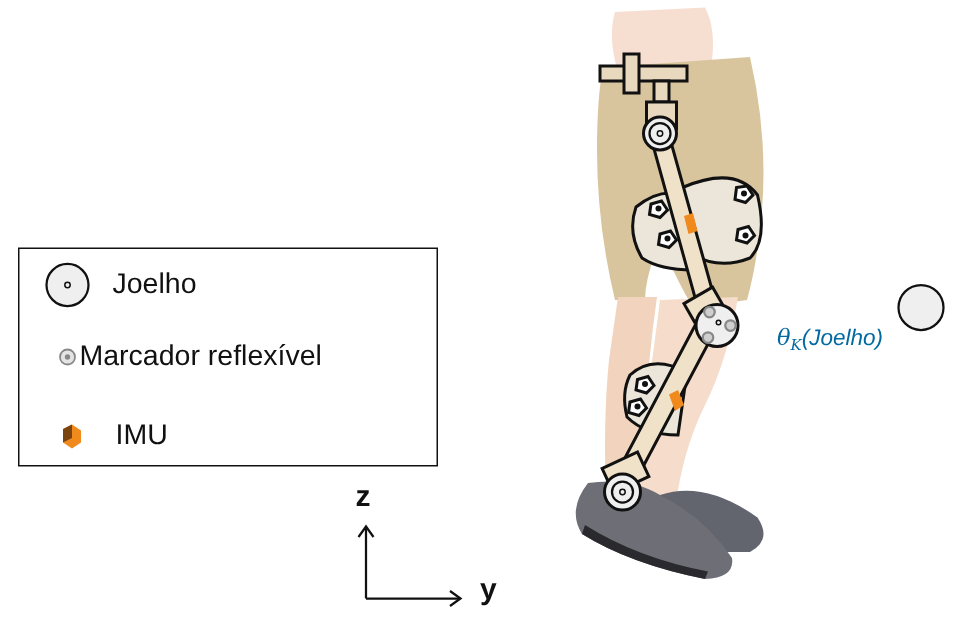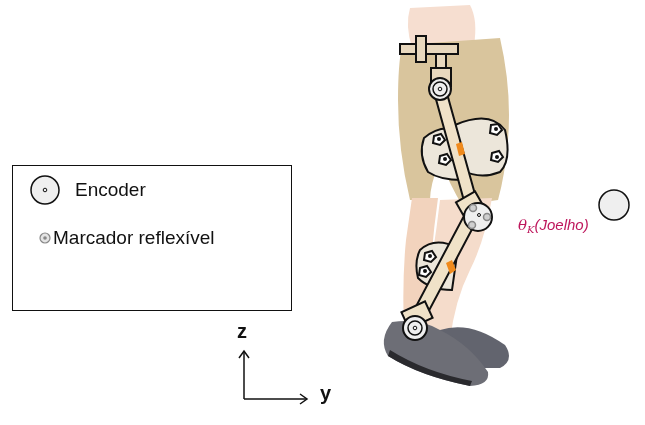--- a/index.html
+++ b/index.html
@@ -3,21 +3,21 @@
 <meta charset="utf-8">
 <style>
   html, body { margin: 0; padding: 0; background: #ffffff; }
   body { width: 645px; height: 425px; position: relative; overflow: hidden;
          font-family: "Liberation Sans", sans-serif; }
   .legend { position: absolute; left: 12px; top: 165px; width: 280px; height: 146px;
             border: 1.5px solid #111; box-sizing: border-box; background: #fff; }
   .legend-item { position: absolute; display: flex; align-items: center; }
   .legend-label { font-size: 19px; color: #111; }
   .axis-label { position: absolute; font-weight: bold; font-size: 20px; color: #111; }
-  .theta-label { position: absolute; left: 518px; top: 216px; font-size: 15px; color: #be185d; font-style: italic; }
+  .theta-label { position: absolute; left: 518px; top: 216px; font-size: 15px; color: #0369a1; font-style: italic; }
   .theta-label .sub { font-size: 10px; vertical-align: -3px; }
   svg { position: absolute; left: 0; top: 0; }
 </style>
 </head>
 <body>
 
 <svg width="645" height="425" viewBox="0 0 645 425">
 
   <path d="M410 8 L470 5 Q478 20 474 45 L412 48 Q405 25 410 8 Z" fill="#f6ded0"></path>
 
@@ -99,22 +99,29 @@
 <div class="theta-label">
   <span style="font-family:'DejaVu Serif', serif;">θ</span><span class="sub" style="font-family:'DejaVu Serif', serif;">K</span><span>(Joelho)</span>
 </div>
 
 <div class="legend">
   <div class="legend-item" style="left:16px; top:8px;">
     <svg width="32" height="32" style="position:static;">
       <circle cx="16" cy="16" r="14" fill="#efefef" stroke="#111" stroke-width="1.5"></circle>
       <circle cx="16" cy="16" r="1.8" fill="none" stroke="#111" stroke-width="1"></circle>
     </svg>
-    <span class="legend-label" style="margin-left:14px;">Encoder</span>
+    <span class="legend-label" style="margin-left:14px;">Joelho</span>
   </div>
   <div class="legend-item" style="left:24px; top:61px;">
     <svg width="16" height="16" style="position:static;">
       <circle cx="8" cy="8" r="5" fill="#e4e4e4" stroke="#888" stroke-width="1.2"></circle>
       <circle cx="8" cy="8" r="1.8" fill="#888"></circle>
     </svg>
     <span class="legend-label" style="">Marcador reflexível</span>
   </div>
+  <div class="legend-item" style="left:26px; top:114px;">
+    <svg width="18" height="18" style="position:static;">
+      <polygon points="3,4 9,1 15,5 15,13 9,17 3,13" fill="#f08a1c"></polygon>
+      <polygon points="3,4 9,1 9,10 3,13" fill="#7a4410"></polygon>
+    </svg>
+    <span class="legend-label" style="margin-left:20px;">IMU</span>
+  </div>
 </div>
 
 </body></html>

